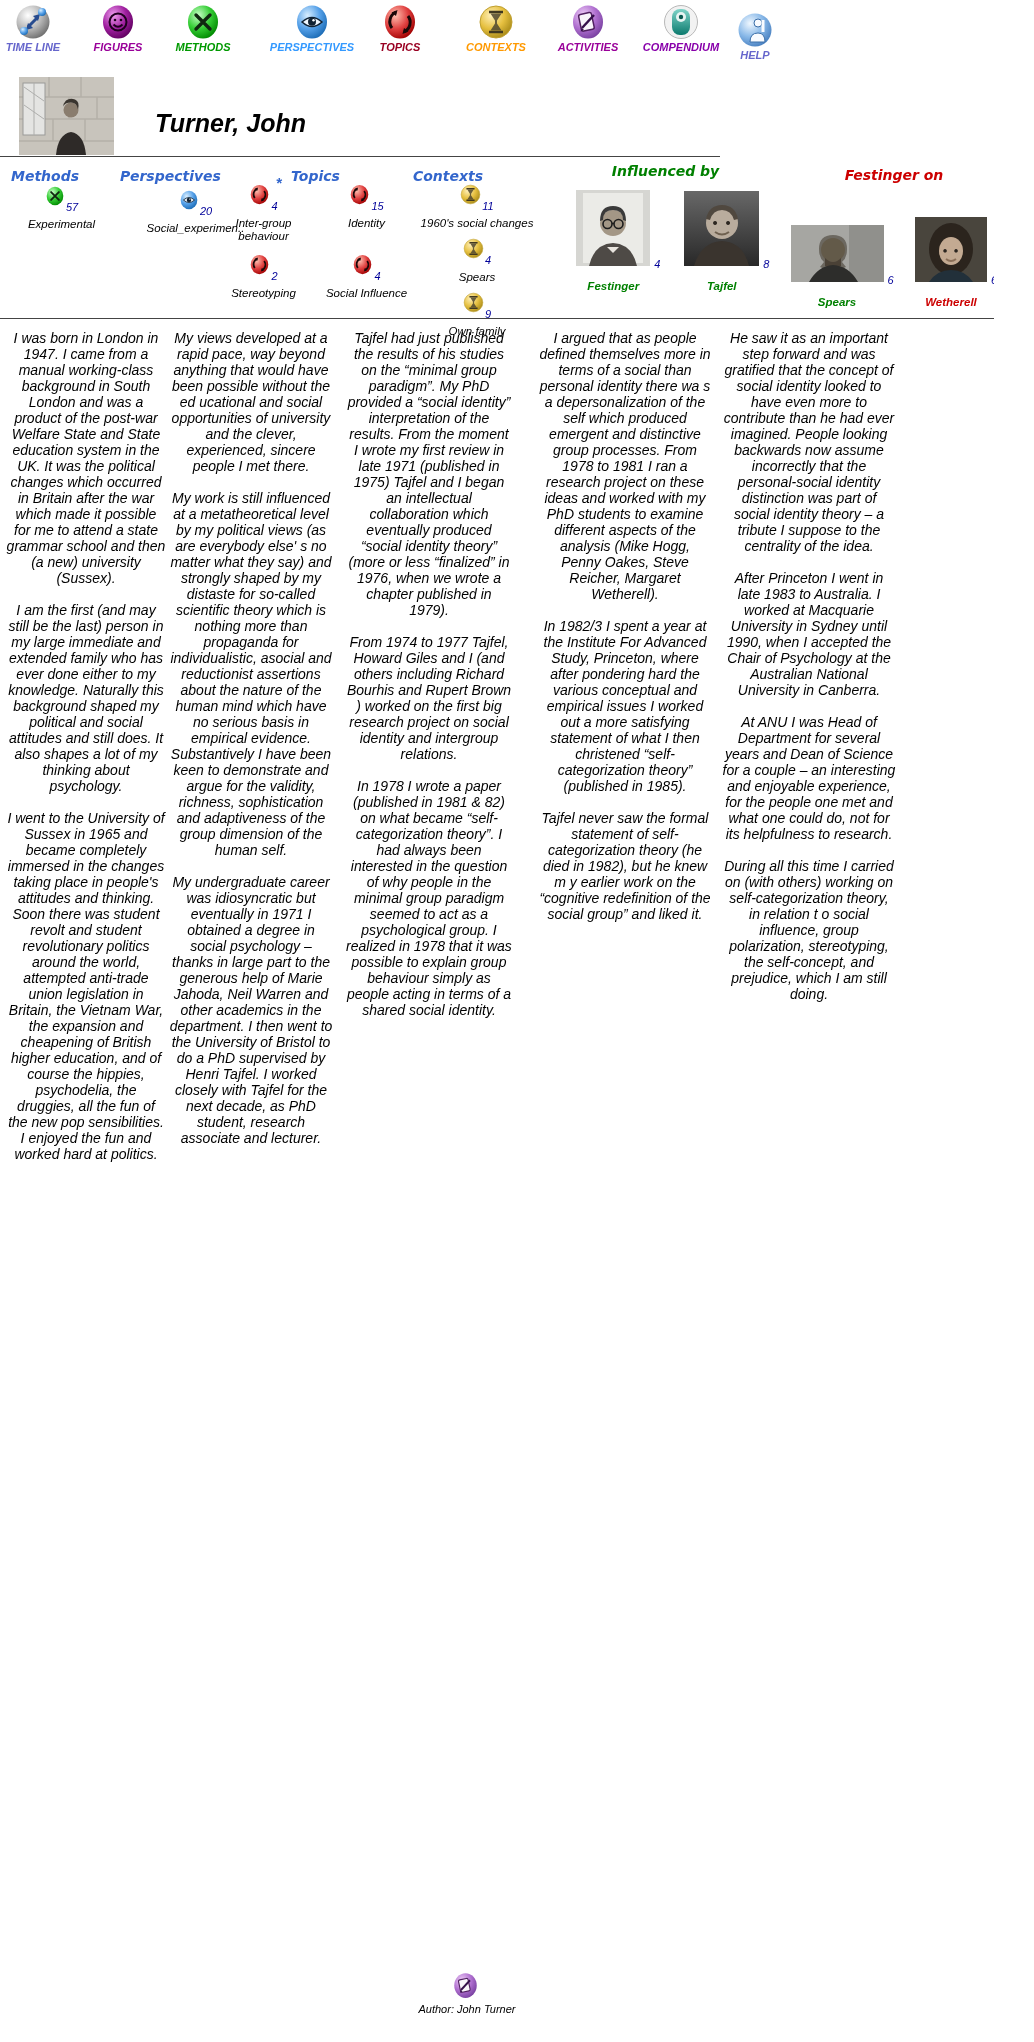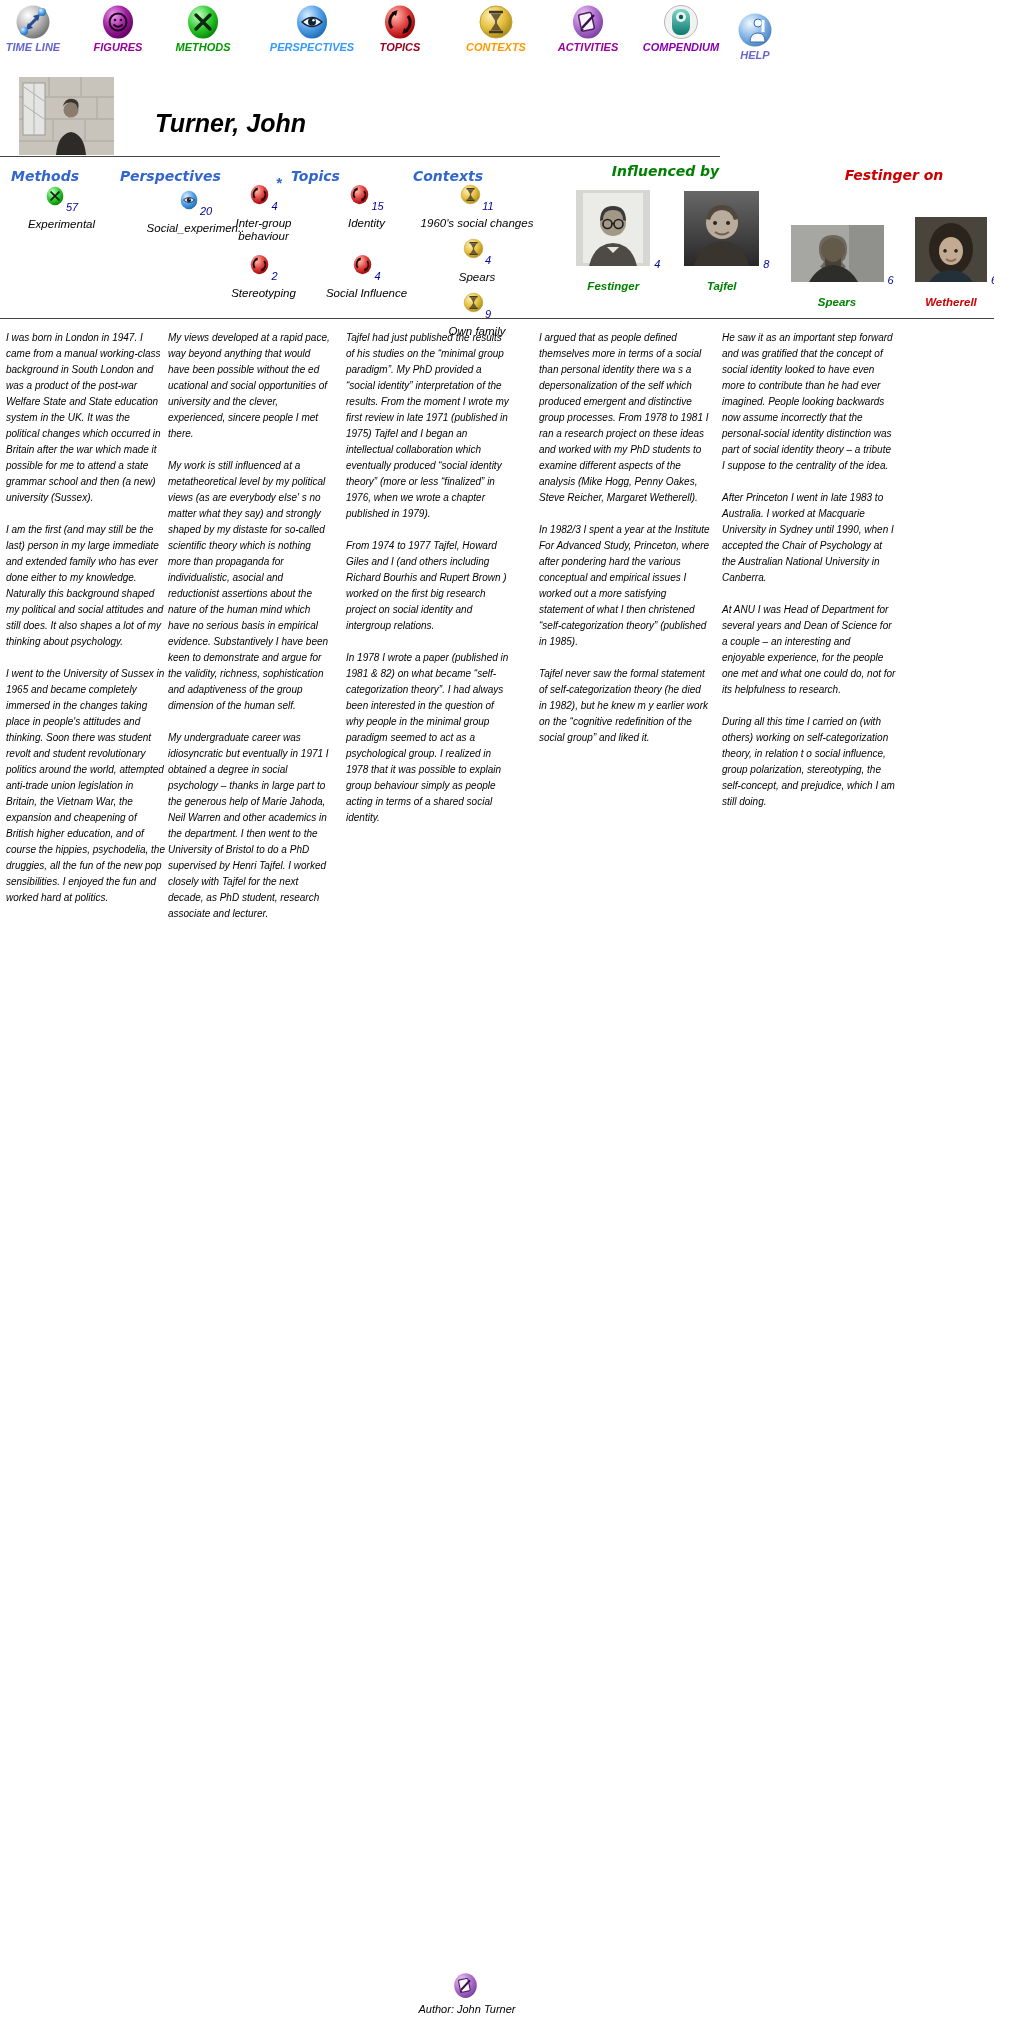--- a/index.html
+++ b/index.html
@@ -54,22 +54,22 @@
   .influences-row{left:788px;top:182px;width:220px;gap:16px;}
   .person{display:flex;flex-direction:column;align-items:center;width:98px;cursor:pointer;}
   .photo-wrap{position:relative;display:flex;align-items:flex-end;height:88px;}
   .influences-row .photo-wrap{height:104px;}
   .person-count{position:absolute;right:-10px;bottom:0;color:#000099;font-size:11px;}
   .person-name{font-weight:bold;font-size:11.5px;text-align:center;margin-top:10px;}
   .name-green{color:#008000;}
   .name-red{color:#CC0000;}
 
   
-  .bio-col{position:absolute;top:330px;font-size:10px;line-height:16px;color:#000;
-           text-align:left;white-space:pre-line;font-family:"Liberation Sans",sans-serif;}
+  .bio-col{position:absolute;top:330px;font-size:14px;line-height:16px;color:#000;
+           text-align:center;white-space:pre-line;font-family:"Liberation Sans",sans-serif;}
   .c0{left:6px;width:160px;}
   .c1{left:168px;width:166px;}
   .c2{left:346px;width:166px;}
   .c3{left:539px;width:172px;}
   .c4{left:722px;width:174px;}
 
   
   .footer-icon{position:absolute;left:452px;top:1972px;cursor:pointer;}
   .author{position:absolute;left:384px;top:2003px;width:166px;text-align:center;
           font-size:11px;color:#000;}

